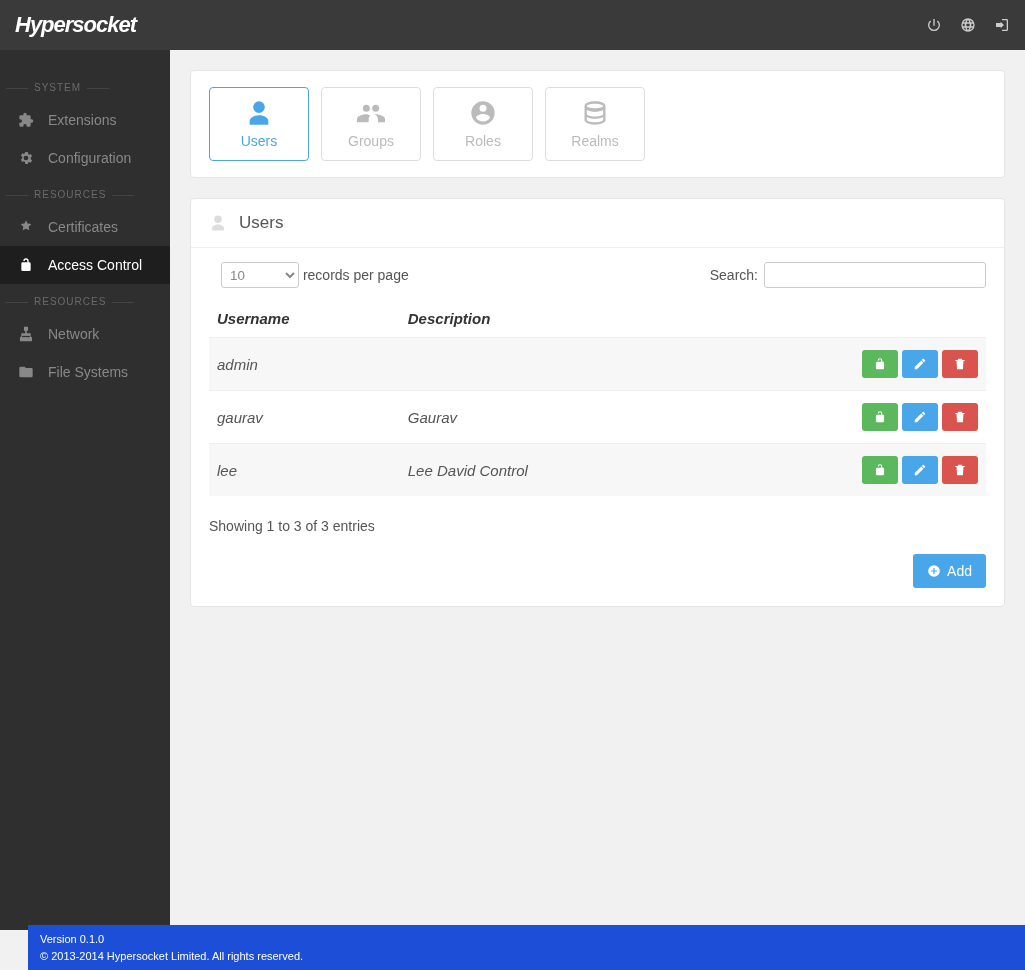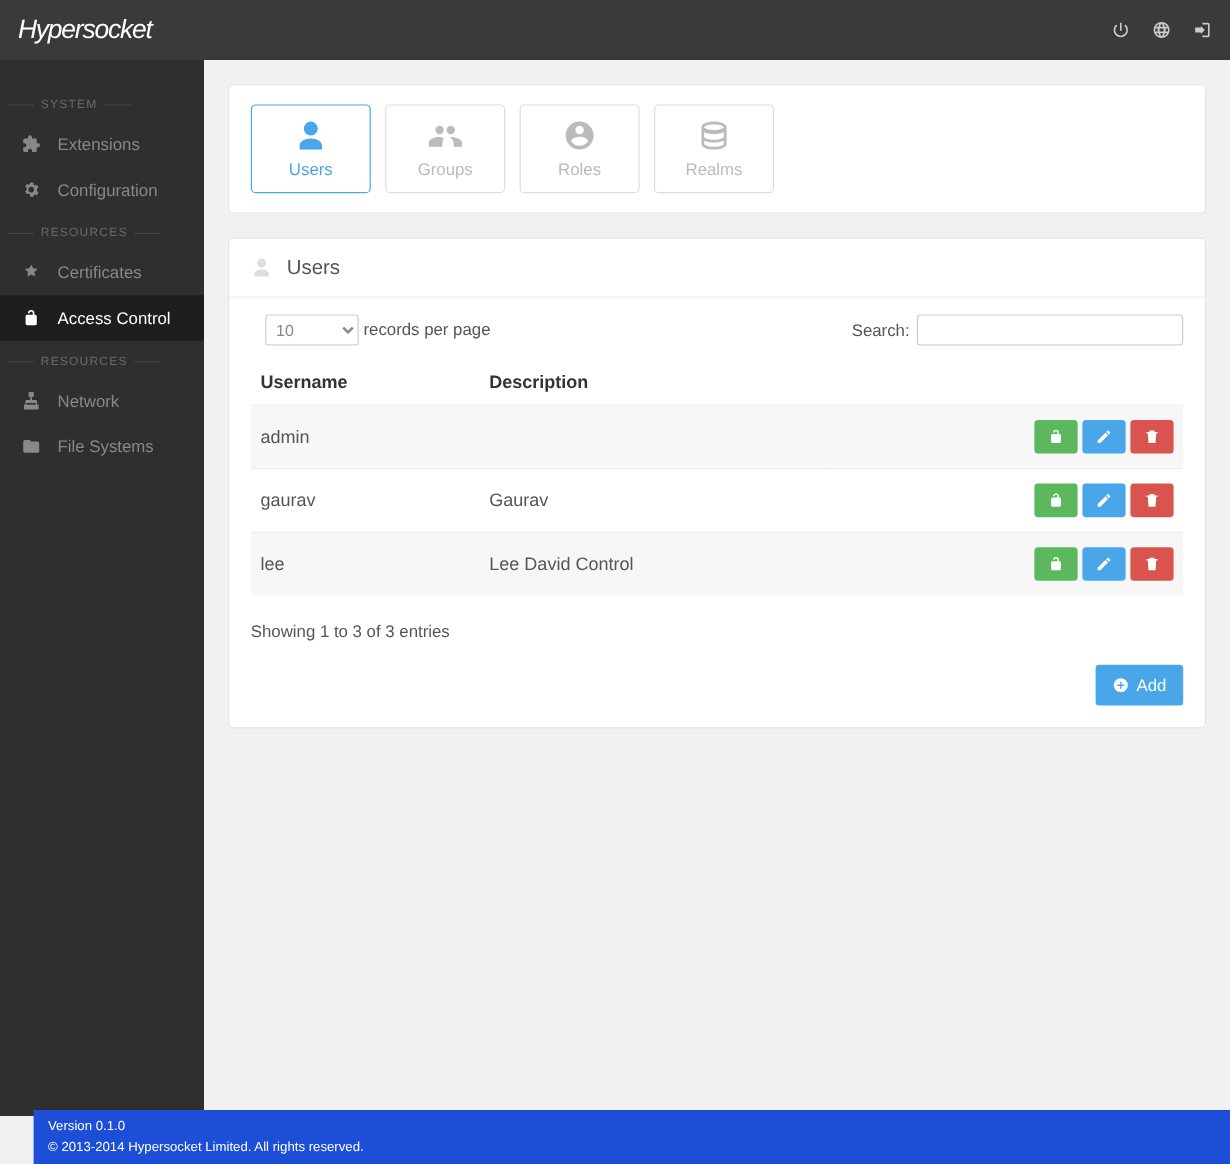--- a/index.html
+++ b/index.html
@@ -1,18 +1,18 @@
 <!DOCTYPE html>
 <html><head>
 <meta charset="utf-8">
 <style>
   * { box-sizing: border-box; margin: 0; padding: 0; }
   body { font-family: "Helvetica Neue", Helvetica, Arial, sans-serif; font-size: 14px; color: #555; background: #f1f1f1; width: 1025px; height: 970px; overflow: hidden; }
   .topbar { height: 50px; background: #3a3a3a; display: flex; align-items: center; padding: 0 15px; justify-content: space-between; }
-  .brand { font-family: "Arial Black", sans-serif; font-style: italic; font-weight: 400; color: #fff; font-size: 22px; letter-spacing: -1px; }
+  .brand { font-family: "Arial Black", sans-serif; font-style: italic; font-weight: 700; color: #fff; font-size: 22px; letter-spacing: -1px; }
   .toprite { display: flex; gap: 18px; color: #ccc; }
   .toprite svg { width: 16px; height: 16px; fill: #ccc; cursor: pointer; }
   .shell { display: flex; height: 880px; }
   .sidebar { width: 170px; background: #2f2f2f; color: #888; padding-top: 20px; }
   .sec-label { font-size: 10px; color: #6a6a6a; letter-spacing: 1px; text-align: left; margin: 12px 0 8px; position: relative; }
   .sec-label::before, .sec-label::after { content: ""; display: inline-block; height: 1px; width: 22px; background: #444; vertical-align: middle; margin: 0 6px; }
   .nav-item { display: flex; align-items: center; gap: 14px; padding: 11px 18px; color: #888; cursor: pointer; font-size: 14px; }
   .nav-item.active { background: #1e1e1e; color: #fff; }
   .nav-item svg { width: 16px; height: 16px; fill: currentColor; flex-shrink: 0; }
   .main { flex: 1; padding: 20px 20px 20px 20px; background: #f1f1f1; overflow-y: auto; }
@@ -22,21 +22,21 @@
   .tabbtn svg { width: 28px; height: 28px; fill: currentColor; }
   .tabbtn span { font-size: 14px; }
   .panel { background: #fff; border: 1px solid #e5e5e5; border-radius: 4px; margin-top: 20px; }
   .panel-hd { padding: 14px 18px; border-bottom: 1px solid #eee; display: flex; align-items: center; gap: 12px; font-size: 17px; color: #555; }
   .panel-hd svg { width: 18px; height: 18px; fill: #ddd; }
   .panel-bd { padding: 14px 18px 18px; }
   .dt-top { display: flex; justify-content: space-between; align-items: center; margin-bottom: 12px; padding-left: 12px; }
   .dt-len select { width: 78px; height: 26px; border: 1px solid #ccc; border-radius: 3px; padding: 2px 4px; background: #fff; color: #888; }
   .dt-search { display: flex; align-items: center; gap: 6px; }
   .dt-search input { width: 222px; height: 26px; border: 1px solid #ccc; border-radius: 3px; padding: 2px 6px; }
-  table { width: 100%; border-collapse: collapse; }
+  table { width: 100%; border-collapse: collapse; font-style: italic; }
   thead th { text-align: left; font-weight: 700; color: #333; font-size: 15px; padding: 10px 8px; }
   tbody td { padding: 12px 8px; font-size: 15px; color: #555; border-top: 1px solid #eee; }
   tbody tr:nth-child(odd) { background: #f7f7f7; }
   .row-actions { text-align: right; white-space: nowrap; }
   .btn { display: inline-flex; align-items: center; justify-content: center; min-width: 36px; height: 28px; border-radius: 3px; color: #fff; cursor: pointer; margin-left: 4px; border: none; }
   .btn svg { width: 14px; height: 14px; fill: #fff; }
   .btn-green { background: #5cb85c; }
   .btn-blue  { background: #49a7e9; }
   .btn-red   { background: #d9534f; }
   .dt-bot { display: flex; justify-content: space-between; align-items: center; margin-top: 22px; }

